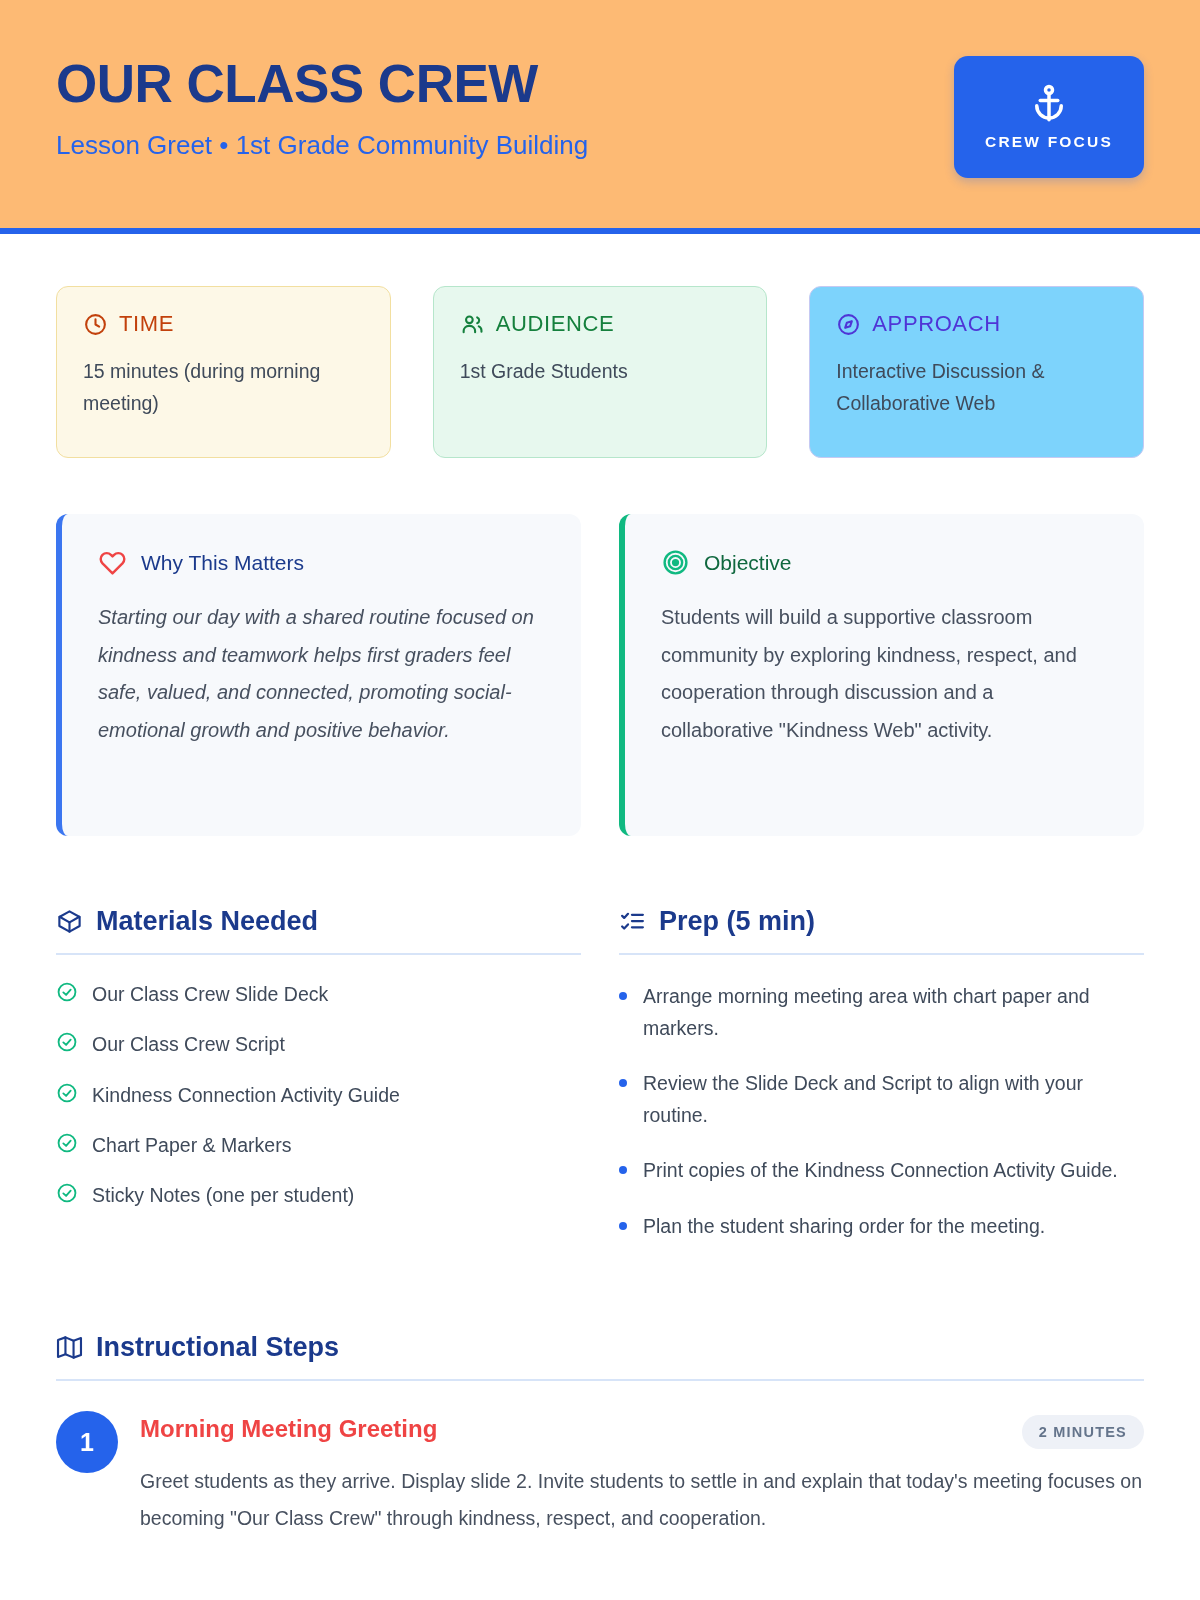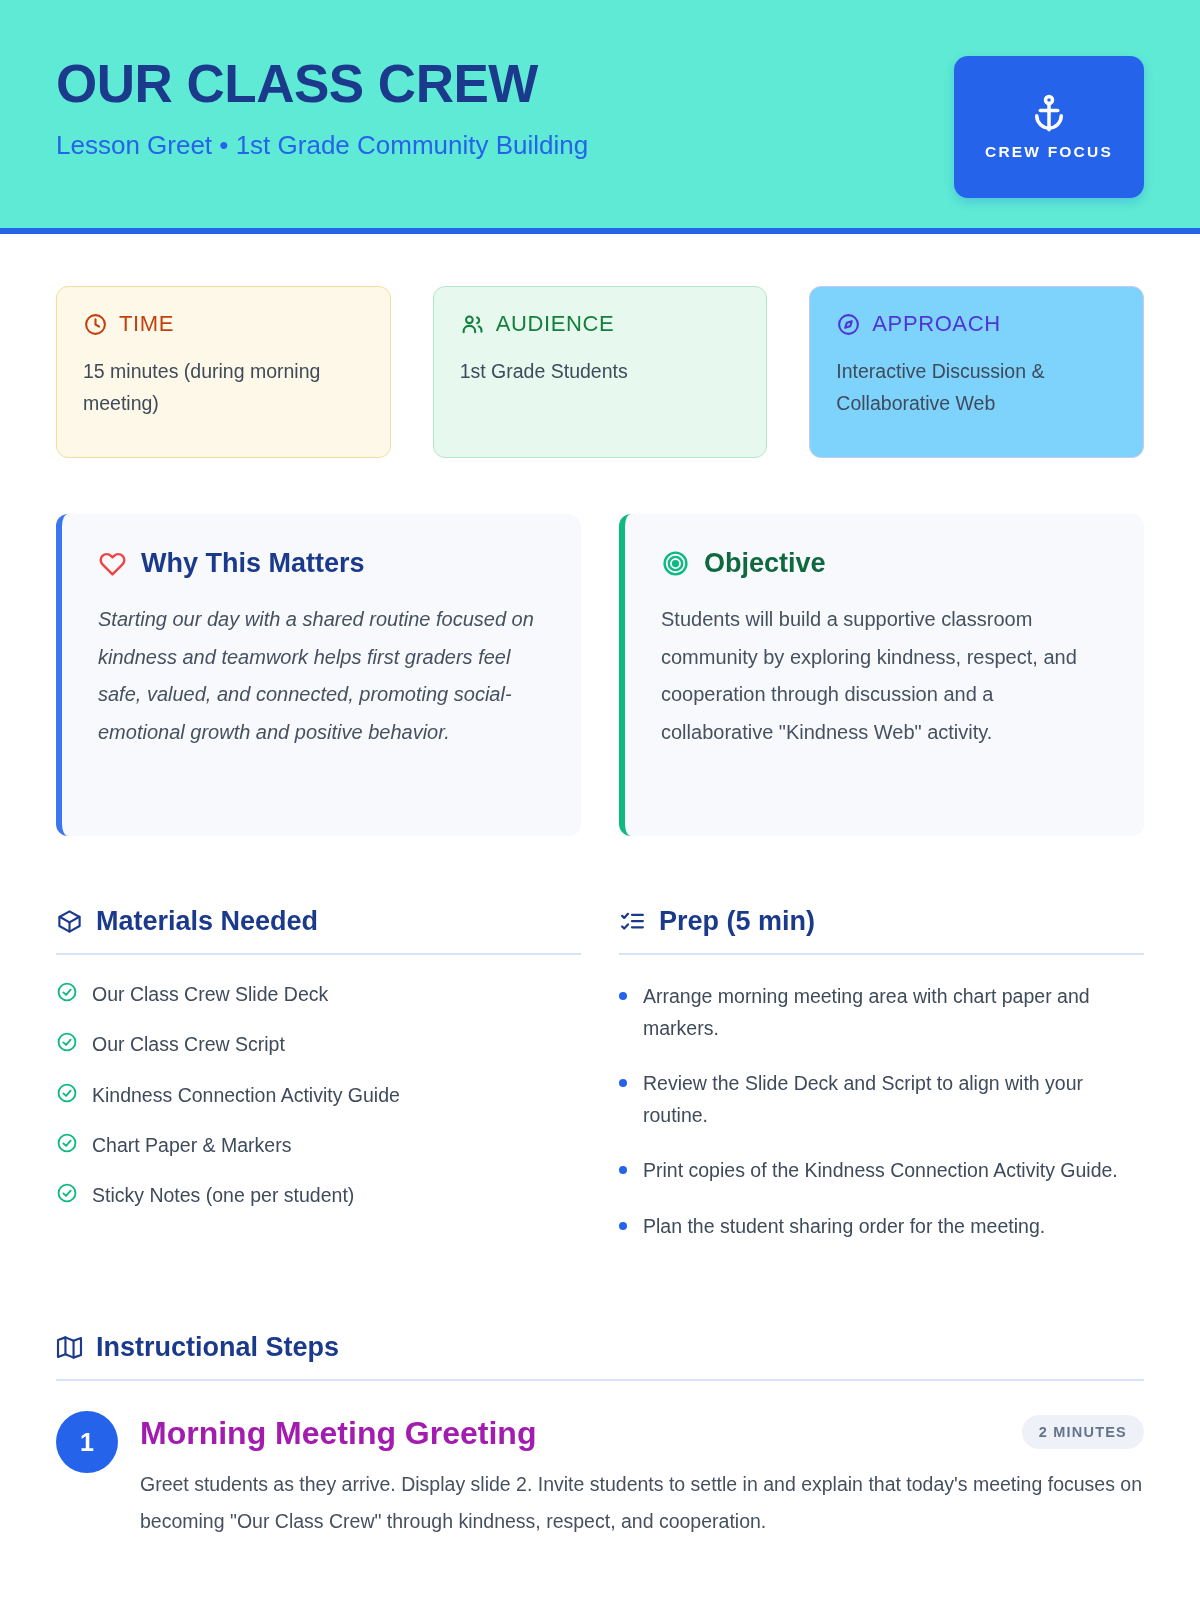--- a/index.html
+++ b/index.html
@@ -7,21 +7,21 @@
   html, body {
     width: 1200px;
     height: 1600px;
     background: #ffffff;
     font-family: "Liberation Sans", sans-serif;
     overflow: hidden;
   }
 
   
   .header {
-    background: #5eead4;
+    background: #fdba74;
     border-bottom: 6px solid #2563eb;
     padding: 52px 56px 46px 56px;
     display: flex;
     align-items: flex-start;
     justify-content: space-between;
     height: 234px;
   }
   .header-text { padding-top: 4px; }
   .page-title {
     font-size: 53px;
@@ -32,21 +32,21 @@
   }
   .page-subtitle {
     font-size: 26px;
     color: #2563eb;
     margin-top: 18px;
     font-weight: normal;
   }
 
   .crew-badge {
     width: 190px;
-    height: 142px;
+    height: 122px;
     background: #2563eb;
     border-radius: 14px;
     display: flex;
     flex-direction: column;
     align-items: center;
     justify-content: center;
     gap: 8px;
     box-shadow: 0 4px 10px rgba(37,99,235,0.25);
     margin-top: 4px;
   }
@@ -112,21 +112,21 @@
   }
   .panel.why { border-left: 6px solid #3b76f0; }
   .panel.obj { border-left: 6px solid #10b981; }
 
   .panel-head {
     display: flex;
     align-items: center;
     gap: 14px;
     margin-bottom: 22px;
   }
-  .panel-title { font-size: 27px; font-weight: bold; }
+  .panel-title { font-size: 21px; font-weight: normal; }
   .why .panel-title { color: #1b3a8c; }
   .obj .panel-title { color: #10683f; }
 
   .panel-body {
     font-size: 20px;
     color: #47505f;
     line-height: 1.88;
   }
   .panel.why .panel-body { font-style: italic; }
 
@@ -206,23 +206,23 @@
     flex-shrink: 0;
   }
   .step-main { flex: 1; padding-top: 4px; }
   .step-top {
     display: flex;
     align-items: flex-start;
     justify-content: space-between;
     gap: 20px;
   }
   .step-title {
-    font-size: 32px;
-    font-weight: bold;
-    color: #a21caf;
+    font-size: 24px;
+    font-weight: bold;
+    color: #ef4444;
   }
   .step-badge {
     background: #eef1f7;
     color: #64748b;
     font-size: 14.5px;
     font-weight: bold;
     letter-spacing: 1.2px;
     border-radius: 999px;
     padding: 9px 17px;
     white-space: nowrap;

